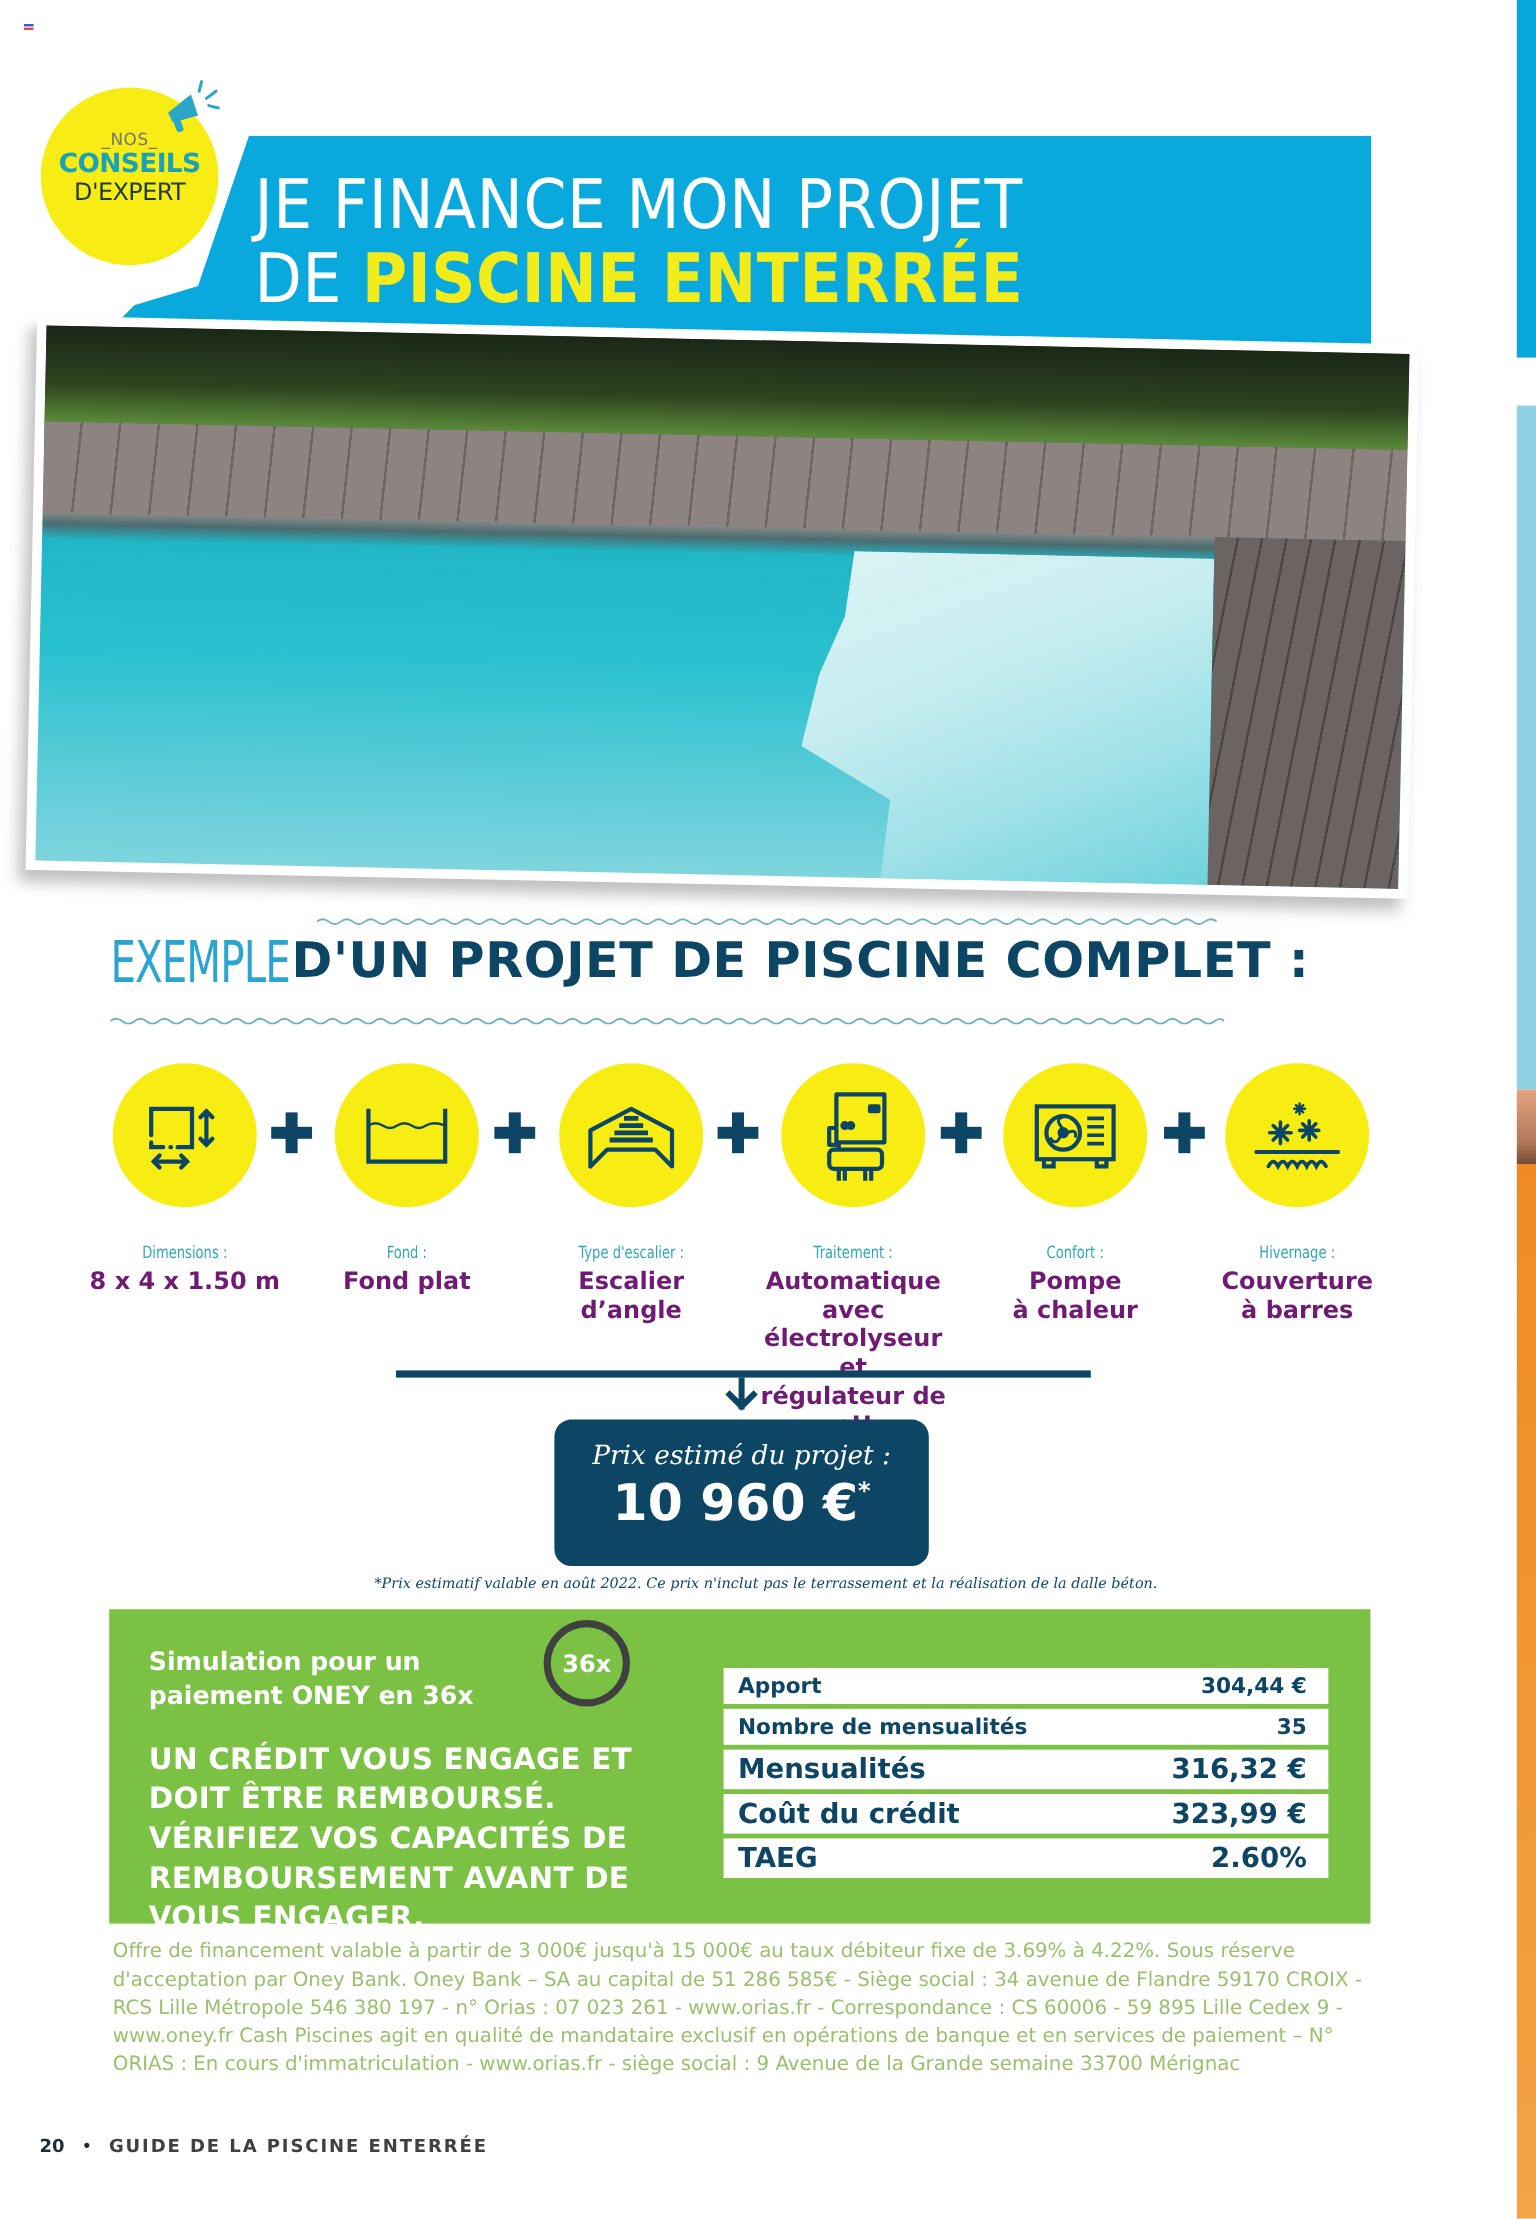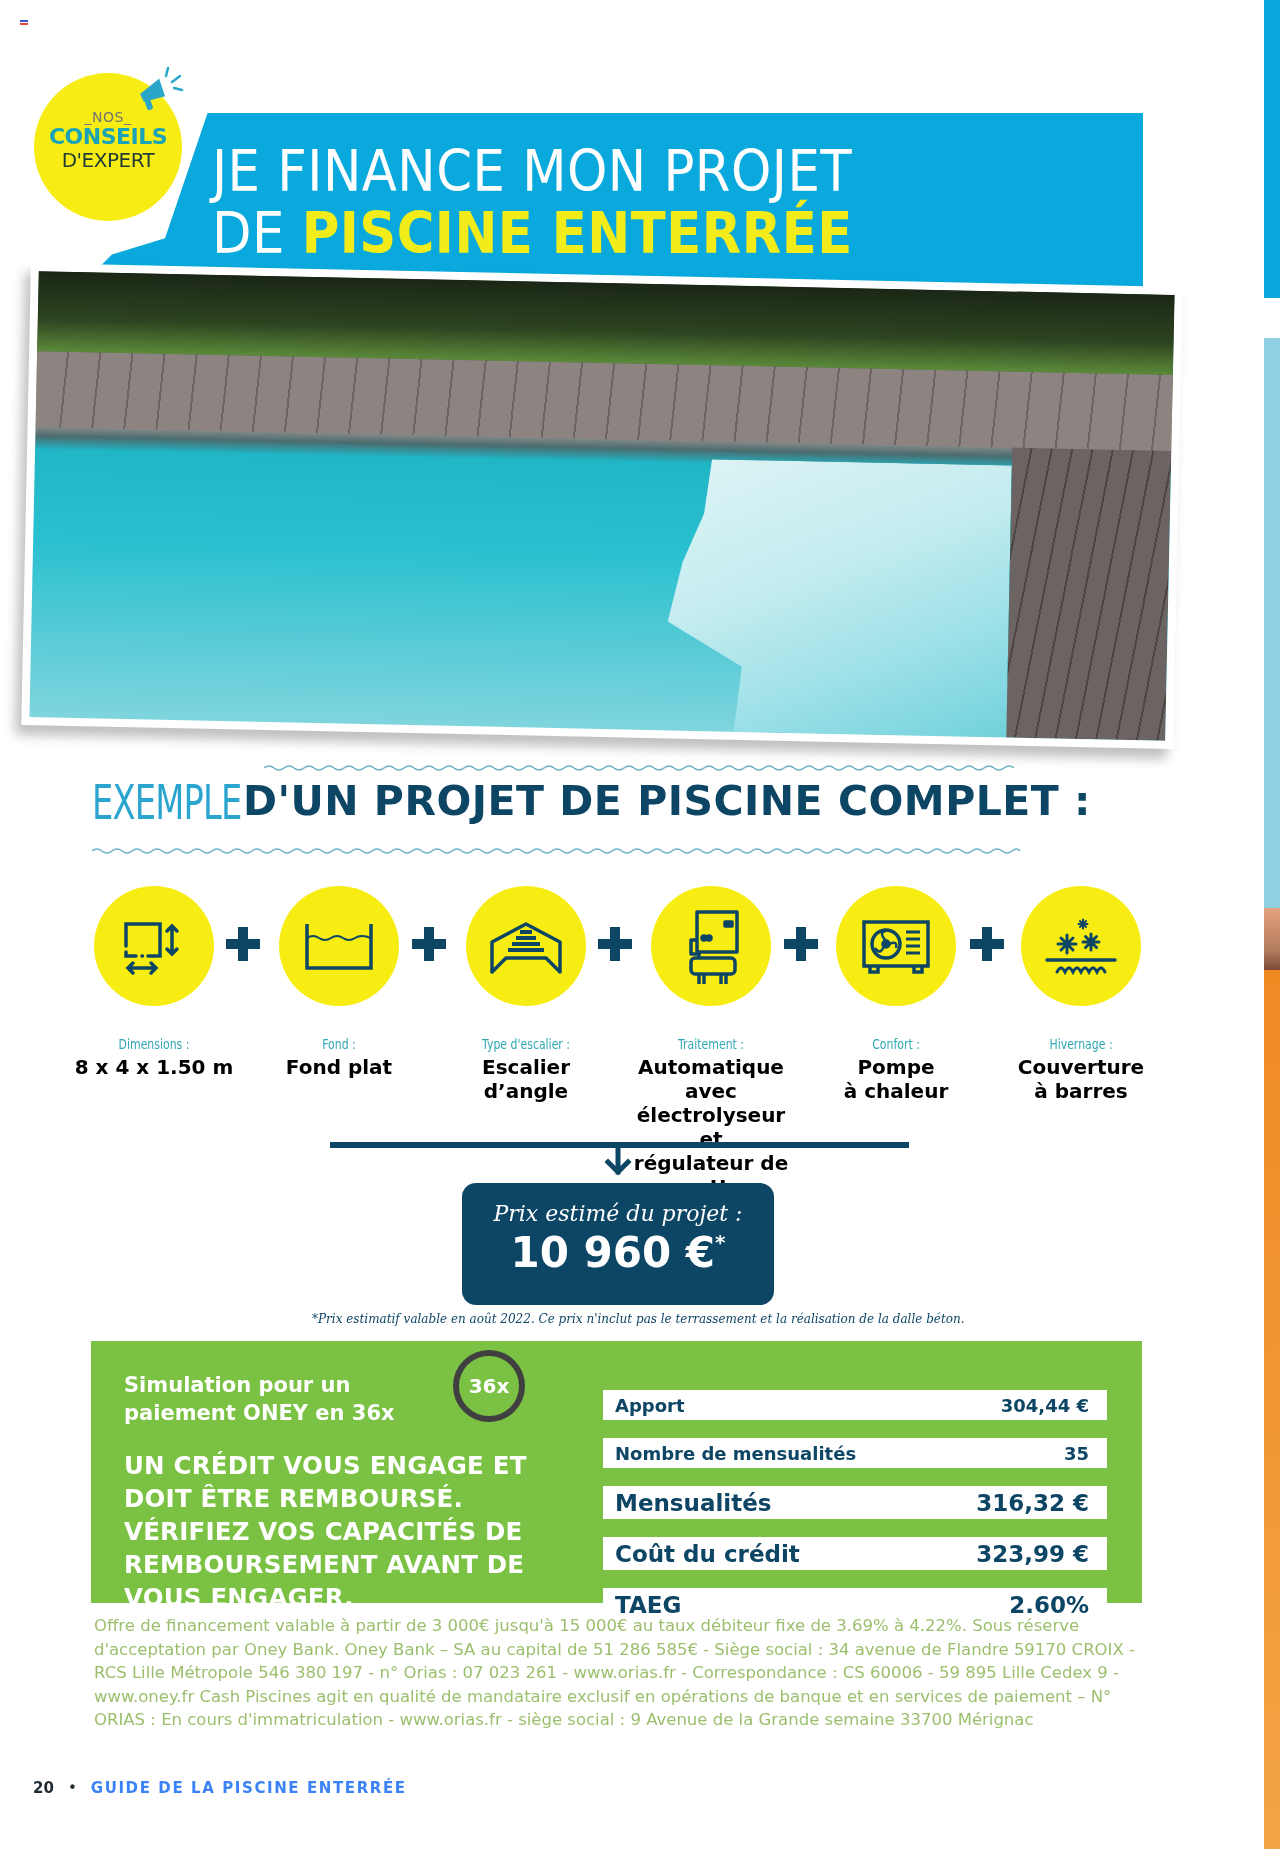--- a/index.html
+++ b/index.html
@@ -52,21 +52,21 @@
   .section-title .ex { font-family: "DejaVu Sans Condensed","DejaVu Sans", sans-serif; font-size: 48px; color: #2aa5d0;
                        font-weight: normal; letter-spacing: -1px; display: inline-block; transform: scaleX(0.78); transform-origin: left center; margin-right: -46px; }
   .section-title .rest { font-size: 41px; font-weight: bold; color: #0d4565; letter-spacing: 0.5px; vertical-align: 4px; }
 
   
   .feature { position: absolute; top: 886px; width: 170px; text-align: center; }
   .feature .circle { width: 120px; height: 120px; border-radius: 50%; background: #f8ed13; margin: 0 auto;
                      display: flex; align-items: center; justify-content: center; }
   .feature .circle svg { width: 84px; height: 84px; }
   .feature .label { margin-top: 30px; font-size: 14px; color: #31a8b5; transform: scaleX(0.78); white-space: nowrap; }
-  .feature .value { margin-top: 3px; font-size: 20px; font-weight: bold; color: #000000; line-height: 24px; white-space: pre-line; }
+  .feature .value { margin-top: 3px; font-size: 20px; font-weight: bold; color: #701a75; line-height: 24px; white-space: pre-line; }
   .plus { position: absolute; top: 927px; width: 34px; height: 34px; }
   .plus:before, .plus:after { content: ""; position: absolute; background: #0d4565; }
   .plus:before { left: 12px; top: 0; width: 10px; height: 34px; }
   .plus:after { left: 0; top: 12px; width: 34px; height: 10px; }
 
   .connector { position: absolute; left: 330px; top: 1142px; width: 579px; height: 6px; background: #0d4565; }
   .down-arrow { position: absolute; left: 602px; top: 1148px; width: 32px; height: 30px; }
 
   .price-box { position: absolute; left: 462px; top: 1183px; width: 312px; height: 122px; background: #0d4565;
                border-radius: 14px; text-align: center; color: #ffffff; }
@@ -78,31 +78,31 @@
 
   
   .sim-box { position: absolute; left: 91px; top: 1341px; width: 1051px; height: 262px; background: #7bc143; }
   .sim-title { position: absolute; left: 33px; top: 30px; font-size: 21px; font-weight: bold; color: #ffffff; line-height: 28px; white-space: pre-line; }
   .badge-36 { position: absolute; left: 362px; top: 9px; width: 72px; height: 72px; border-radius: 50%;
               border: 6px solid #404040; display: flex; align-items: center; justify-content: center;
               color: #ffffff; font-weight: bold; font-size: 20px; }
   .sim-warning { position: absolute; left: 33px; top: 108px; width: 430px; font-size: 24.5px; font-weight: bold; color: #ffffff;
                  line-height: 33px; letter-spacing: 0.2px; }
   .sim-table { position: absolute; left: 512px; top: 49px; width: 504px; }
-  .sim-row { display: flex; justify-content: space-between; align-items: center; background: #ffffff; margin-bottom: 18px;
+  .sim-row { display: flex; justify-content: space-between; align-items: center; background: #ffffff; margin-bottom: 4px;
              padding: 0 18px 0 12px; color: #0d4565; font-weight: bold; }
   .sim-row.sm { height: 30px; font-size: 18px; }
   .sim-row.lg { height: 33px; font-size: 23px; }
 
   .legal { position: absolute; left: 94px; top: 1614px; width: 1060px; font-size: 16.5px; line-height: 23.5px; color: #9bbf6c; }
 
   .footer { position: absolute; left: 33px; top: 1779px; font-size: 15px; white-space: nowrap; }
   .footer .page { color: #1f2b33; font-weight: bold; }
   .footer .dot { color: #1f2b33; margin: 0 14px; }
-  .footer .guide { color: #3b82f6; font-weight: bold; letter-spacing: 1.6px; }
+  .footer .guide { color: #404040; font-weight: bold; letter-spacing: 1.6px; }
 </style>
 </head>
 <body>
 
 <div class="reg-mark">
   <i style="background:#3b5bd6"></i>
     <i style="background:#e2483a"></i>
 </div>
 
 <div class="edge blue"></div>

